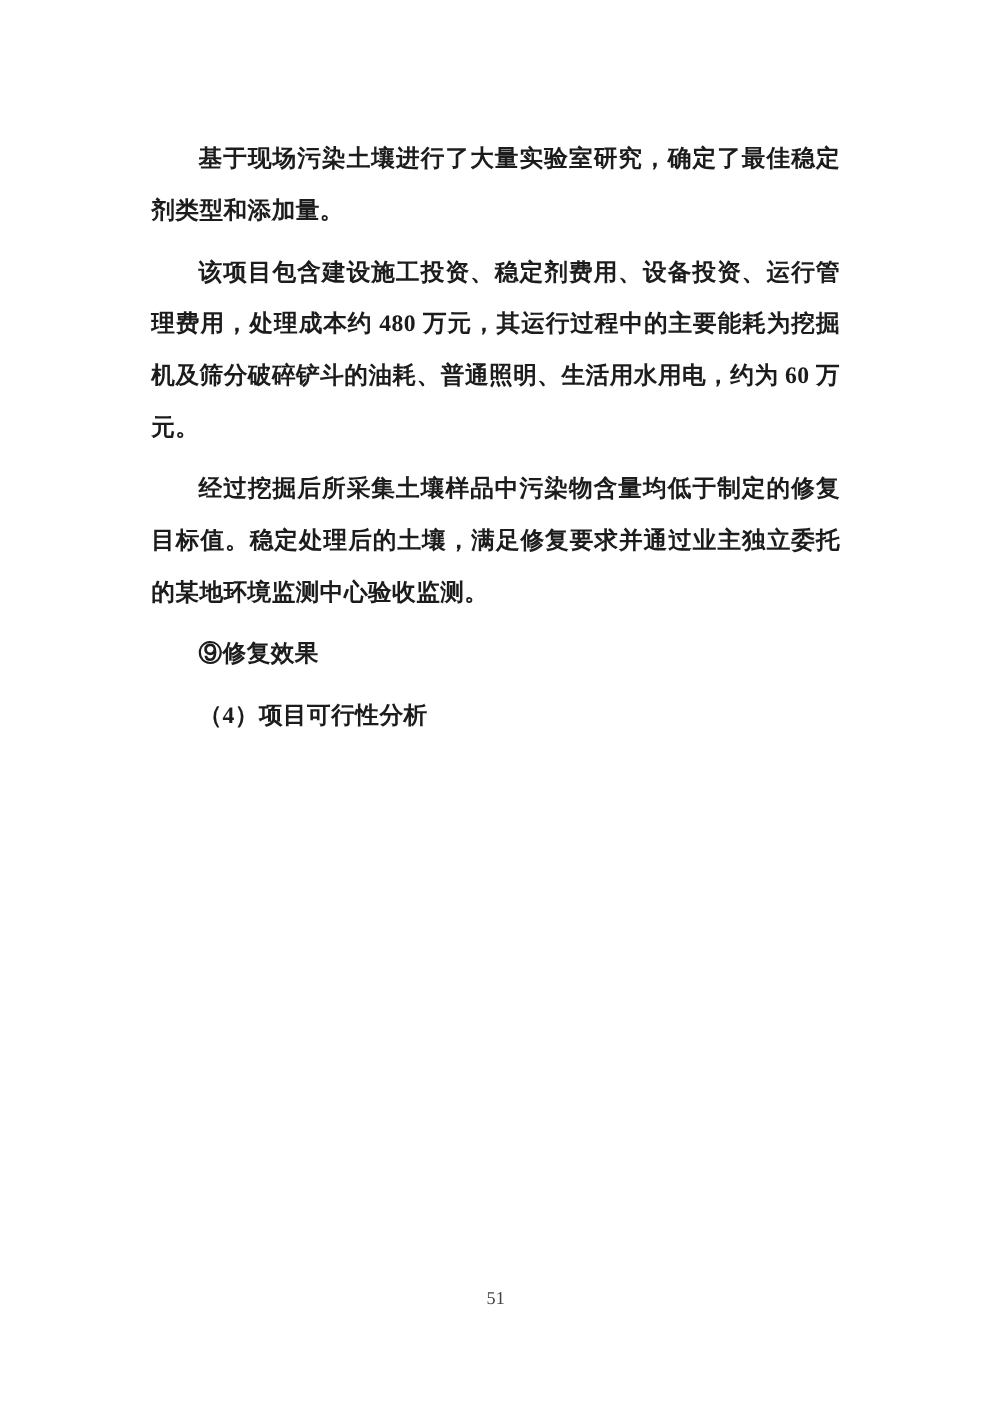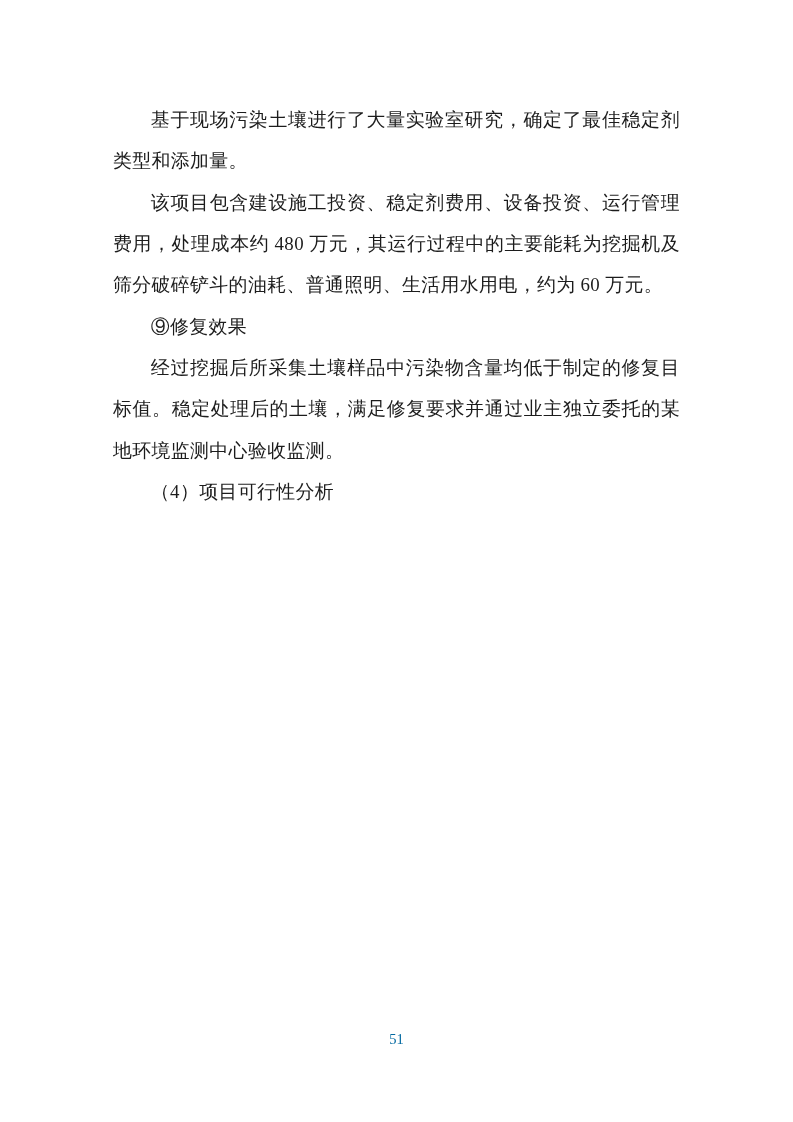--- a/index.html
+++ b/index.html
@@ -21,43 +21,44 @@
     left: 113px;
     top: 99px;
     width: 567px;
     font-size: 18.9px;
     line-height: 41.35px;
     text-align: justify;
     text-justify: inter-ideograph;
     letter-spacing: 0.02em;
   }
   .content p {
-    margin: 0;
+    margin: 8px;
     padding: 0;
     text-indent: 2em;
+    font-weight: bold;
   }
   .content p.flush {
     text-indent: 0;
   }
   .page-number {
     position: absolute;
     top: 1030px;
     left: 0;
     width: 793px;
     text-align: center;
     font-size: 14.5px;
     line-height: 18px;
-    color: #0369a1;
+    color: #404040;
   }
 </style>
 </head>
 <body>
 
 <div class="page">
   <div class="content">
     <p>基于现场污染土壤进行了大量实验室研究，确定了最佳稳定剂类型和添加量。</p>
     <p>该项目包含建设施工投资、稳定剂费用、设备投资、运行管理费用，处理成本约 480 万元，其运行过程中的主要能耗为挖掘机及筛分破碎铲斗的油耗、普通照明、生活用水用电，约为 60 万元。</p>
+    <p>经过挖掘后所采集土壤样品中污染物含量均低于制定的修复目标值。稳定处理后的土壤，满足修复要求并通过业主独立委托的某地环境监测中心验收监测。</p>
     <p>⑨修复效果</p>
-    <p>经过挖掘后所采集土壤样品中污染物含量均低于制定的修复目标值。稳定处理后的土壤，满足修复要求并通过业主独立委托的某地环境监测中心验收监测。</p>
     <p>（4）项目可行性分析</p>
   </div>
   <div class="page-number">51</div>
 </div>
 
 </body></html>

